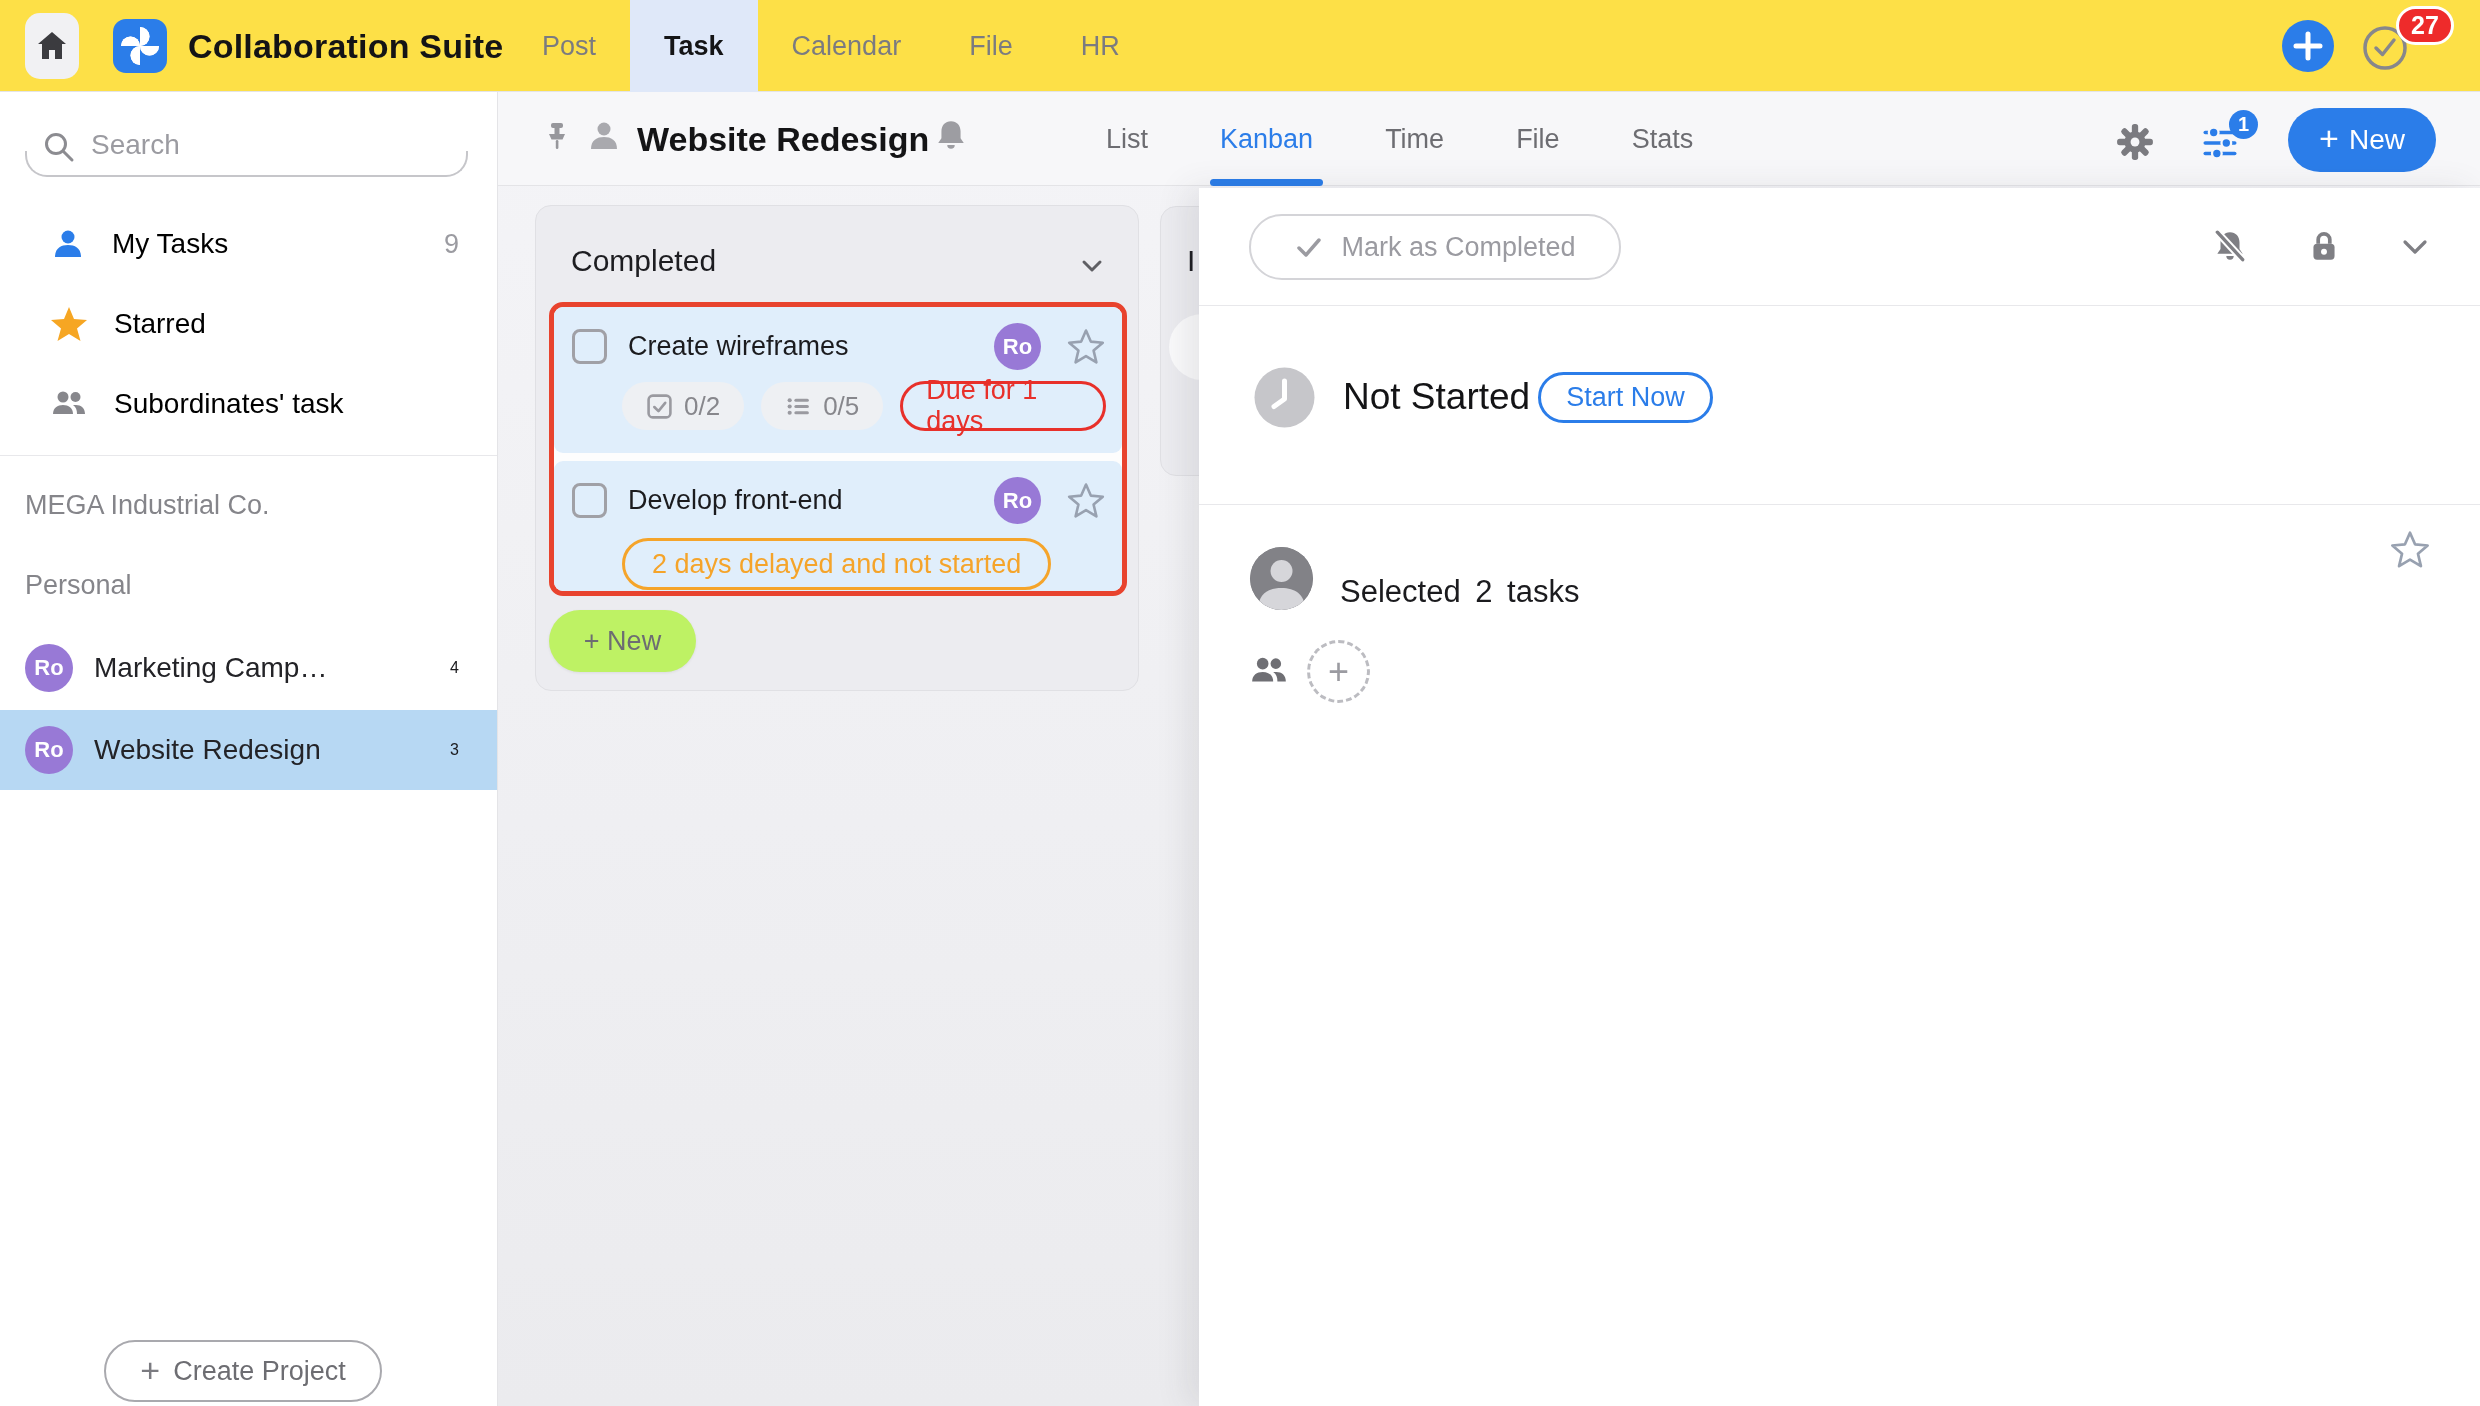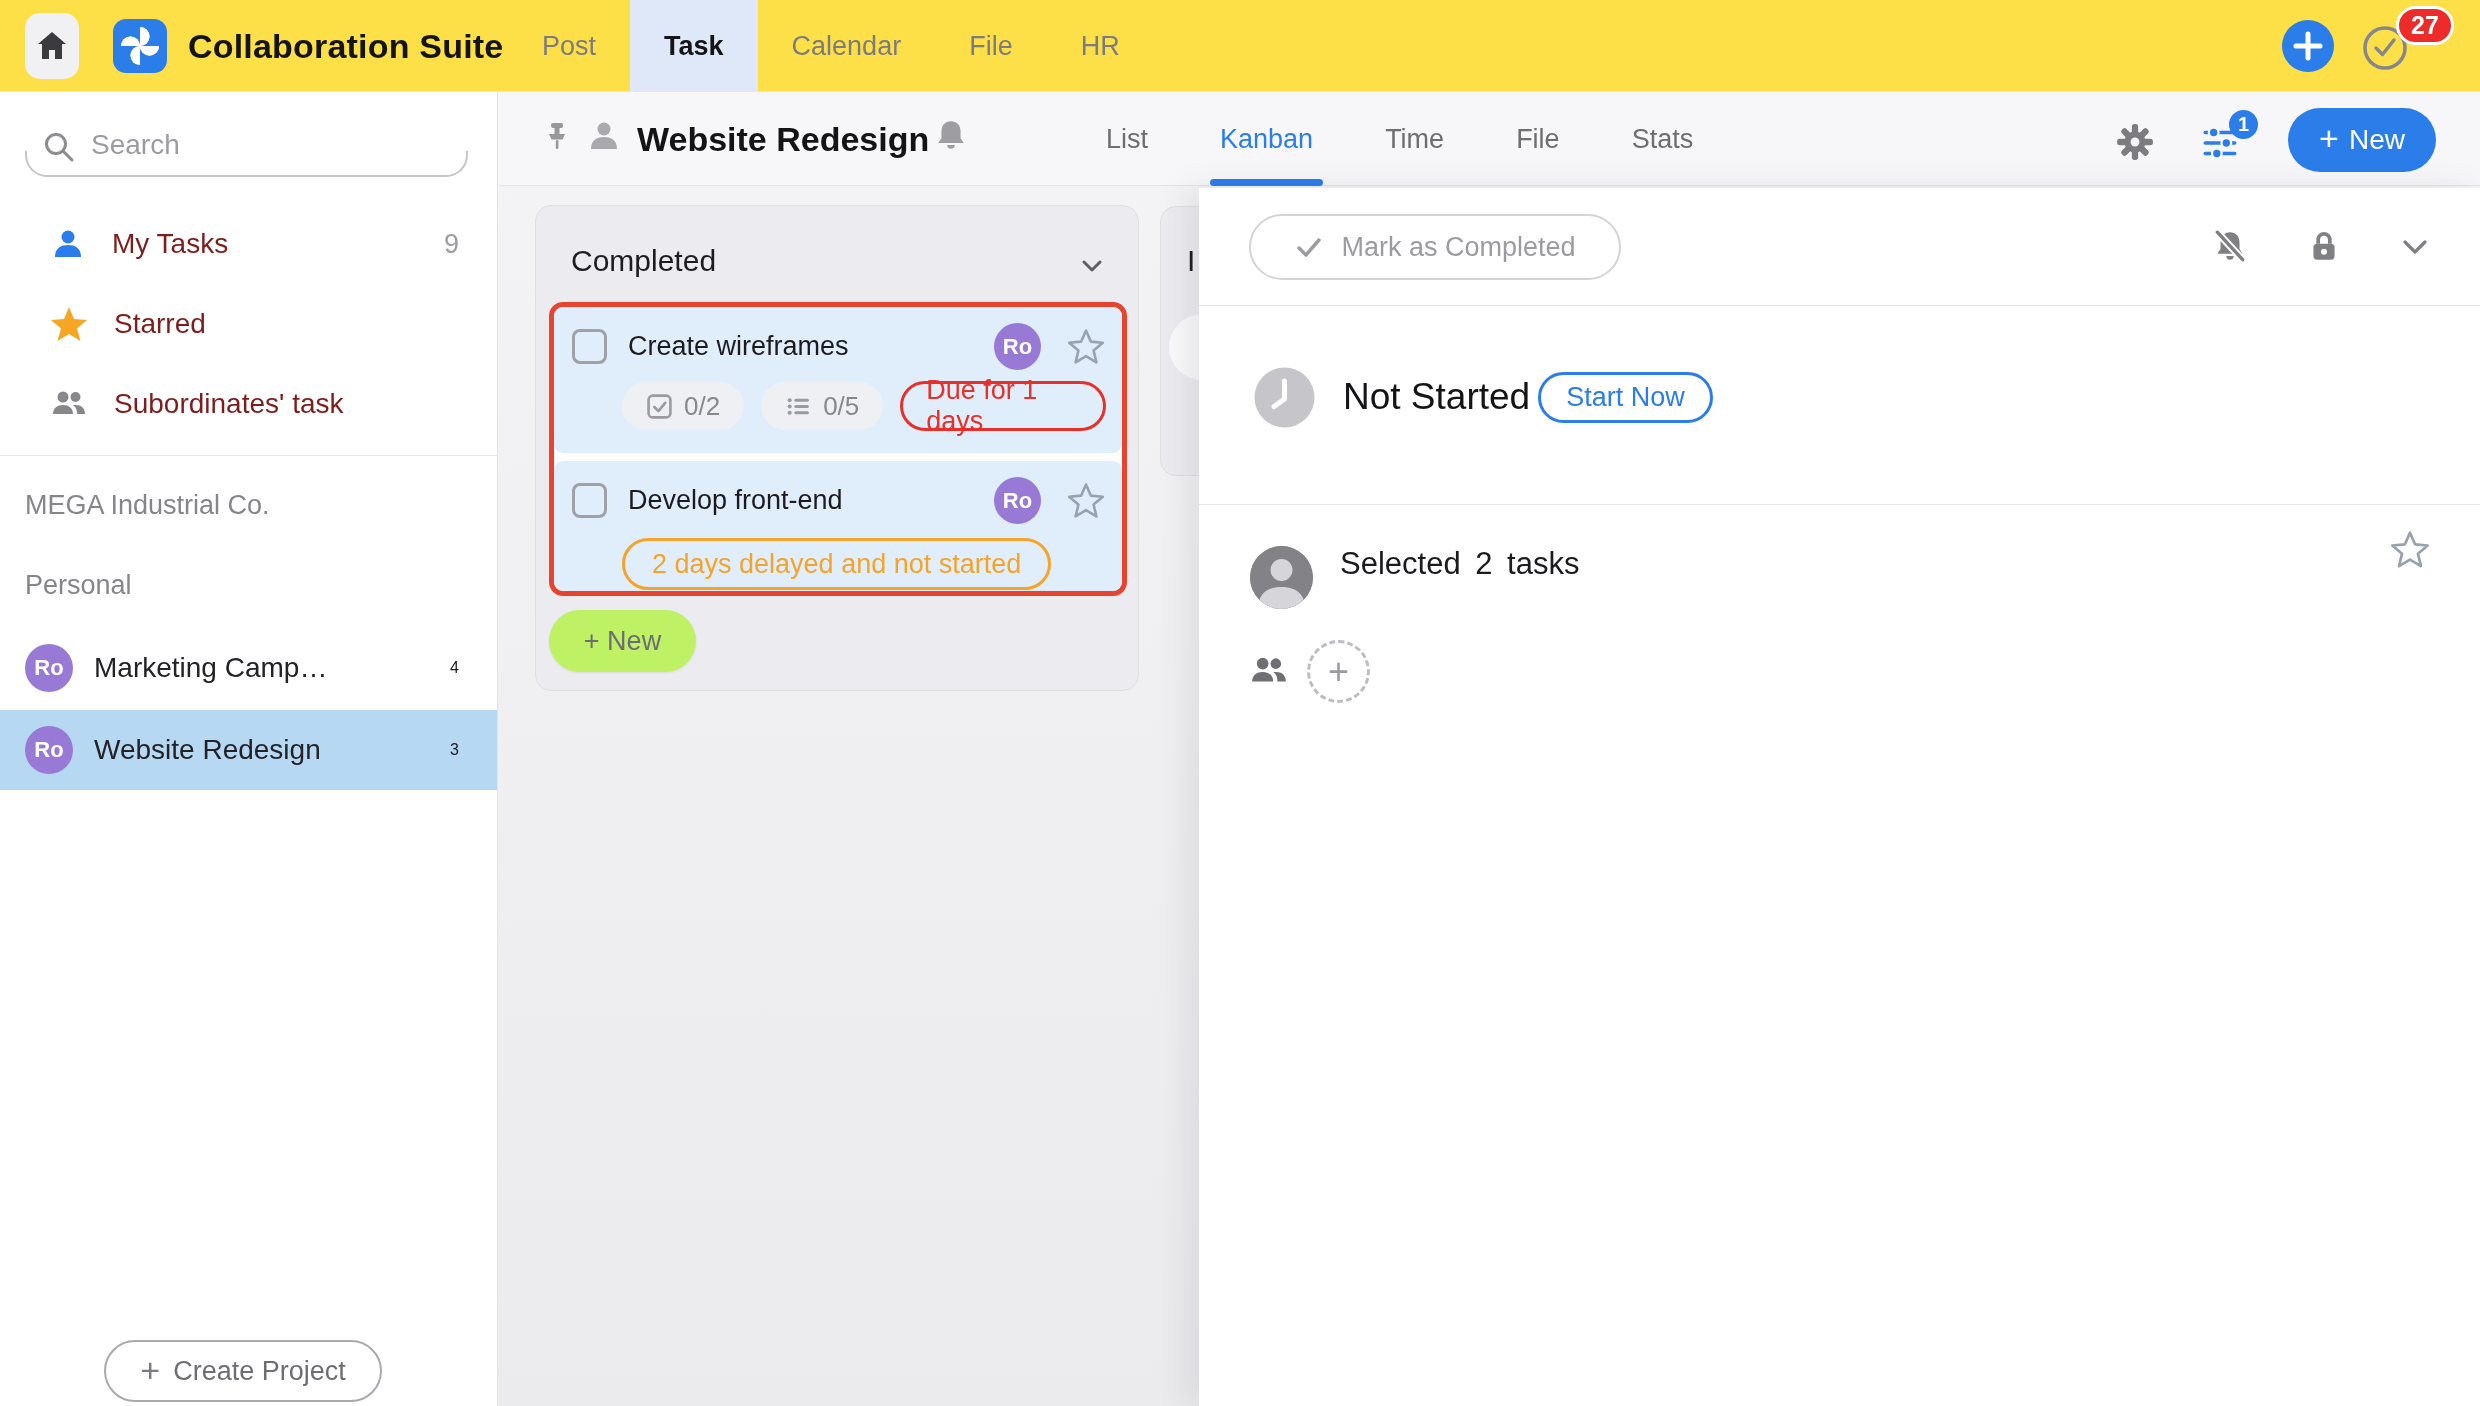--- a/index.html
+++ b/index.html
@@ -34,21 +34,21 @@
   .search-box .underline { position:absolute; left:0; right:0; bottom:0; height:26px;
              border-left:2px solid #c6c6ca; border-right:2px solid #c6c6ca; border-bottom:2px solid #c6c6ca;
              border-radius:0 0 22px 22px; pointer-events:none; }
   .search-box svg { position:absolute; left:16px; top:14px; }
   .search-box input { position:absolute; left:66px; top:4px; right:10px; height:52px; border:none;
              outline:none; background:transparent; font-size:28px; color:#3c3c40;
              font-family:"Liberation Sans","DejaVu Sans",sans-serif; }
   .search-box input::placeholder { color:#9b9ba1; }
   .side-item { position:absolute; left:0; right:0; height:60px; display:flex; align-items:center;
                padding:0 38px 0 50px; cursor:pointer; }
-  .side-item .lbl { flex:1; margin-left:26px; font-size:28px; color:#7f1d1d; }
+  .side-item .lbl { flex:1; margin-left:26px; font-size:28px; color:#000000; }
   .side-item .cnt { font-size:27px; color:#9b9ba1; }
   .side-divider { position:absolute; left:0; right:0; top:363px; border-top:1px solid #e8e8eb; }
   .group-label { position:absolute; left:25px; font-size:27px; color:#85858a; }
   .proj-row { position:absolute; left:0; right:0; height:80px; display:flex; align-items:center;
               padding:0 38px 0 25px; cursor:pointer; }
   .proj-row.selected { background:#b7d8f3; }
   .avatar-sm { width:48px; height:48px; border-radius:50%; background:#9879d6; color:#fff; font-size:22px;
                font-weight:700; display:flex; align-items:center; justify-content:center; flex:0 0 auto; }
   .proj-row .lbl { flex:1; margin-left:21px; font-size:28px; color:#232327; white-space:nowrap;
                    overflow:hidden; }
@@ -127,21 +127,21 @@
   .pi-bell { left:1012px; top:40px; }
   .pi-lock { left:1106px; top:40px; }
   .pi-chev { left:1198px; top:46px; }
   .pdivider { position:absolute; left:0; right:0; border-top:1px solid #e8e8eb; }
   .pd1 { top:117px; } .pd2 { top:316px; }
   .status-row { position:absolute; left:55px; top:178px; height:62px; display:flex; align-items:center; }
   .clock-avatar { width:61px; height:61px; flex:0 0 auto; margin-right:28px; }
   .status-label { font-size:37px; font-weight:500; color:#141416; margin-right:8px; }
   .start-pill { height:51px; border:3px solid #2b7de9; border-radius:26px; color:#2b7de9; font-size:27px;
            display:flex; align-items:center; padding:0 25px; background:#fff; cursor:pointer; }
-  .selected-row { position:absolute; left:51px; top:358px; height:64px; display:flex; align-items:flex-start; }
+  .selected-row { position:absolute; left:51px; top:358px; height:64px; display:flex; align-items:flex-end; }
   .p-avatar { width:63px; height:63px; border-radius:50%; overflow:hidden; background:#828287;
               flex:0 0 auto; margin-right:27px; }
   .selected-text { font-size:31px; color:#1b1b1e; word-spacing:6px; }
   .sel-star { position:absolute; left:1190px; top:341px; cursor:pointer; display:flex; }
   .member-people { position:absolute; left:50px; top:463px; display:flex; }
   .dashed-add { position:absolute; left:108px; top:452px; width:63px; height:63px; border:3px dashed #bcbcc1;
               border-radius:50%; display:flex; align-items:center; justify-content:center; color:#9b9ba1;
               font-size:36px; font-weight:300; cursor:pointer; }
 </style>
 </head>

